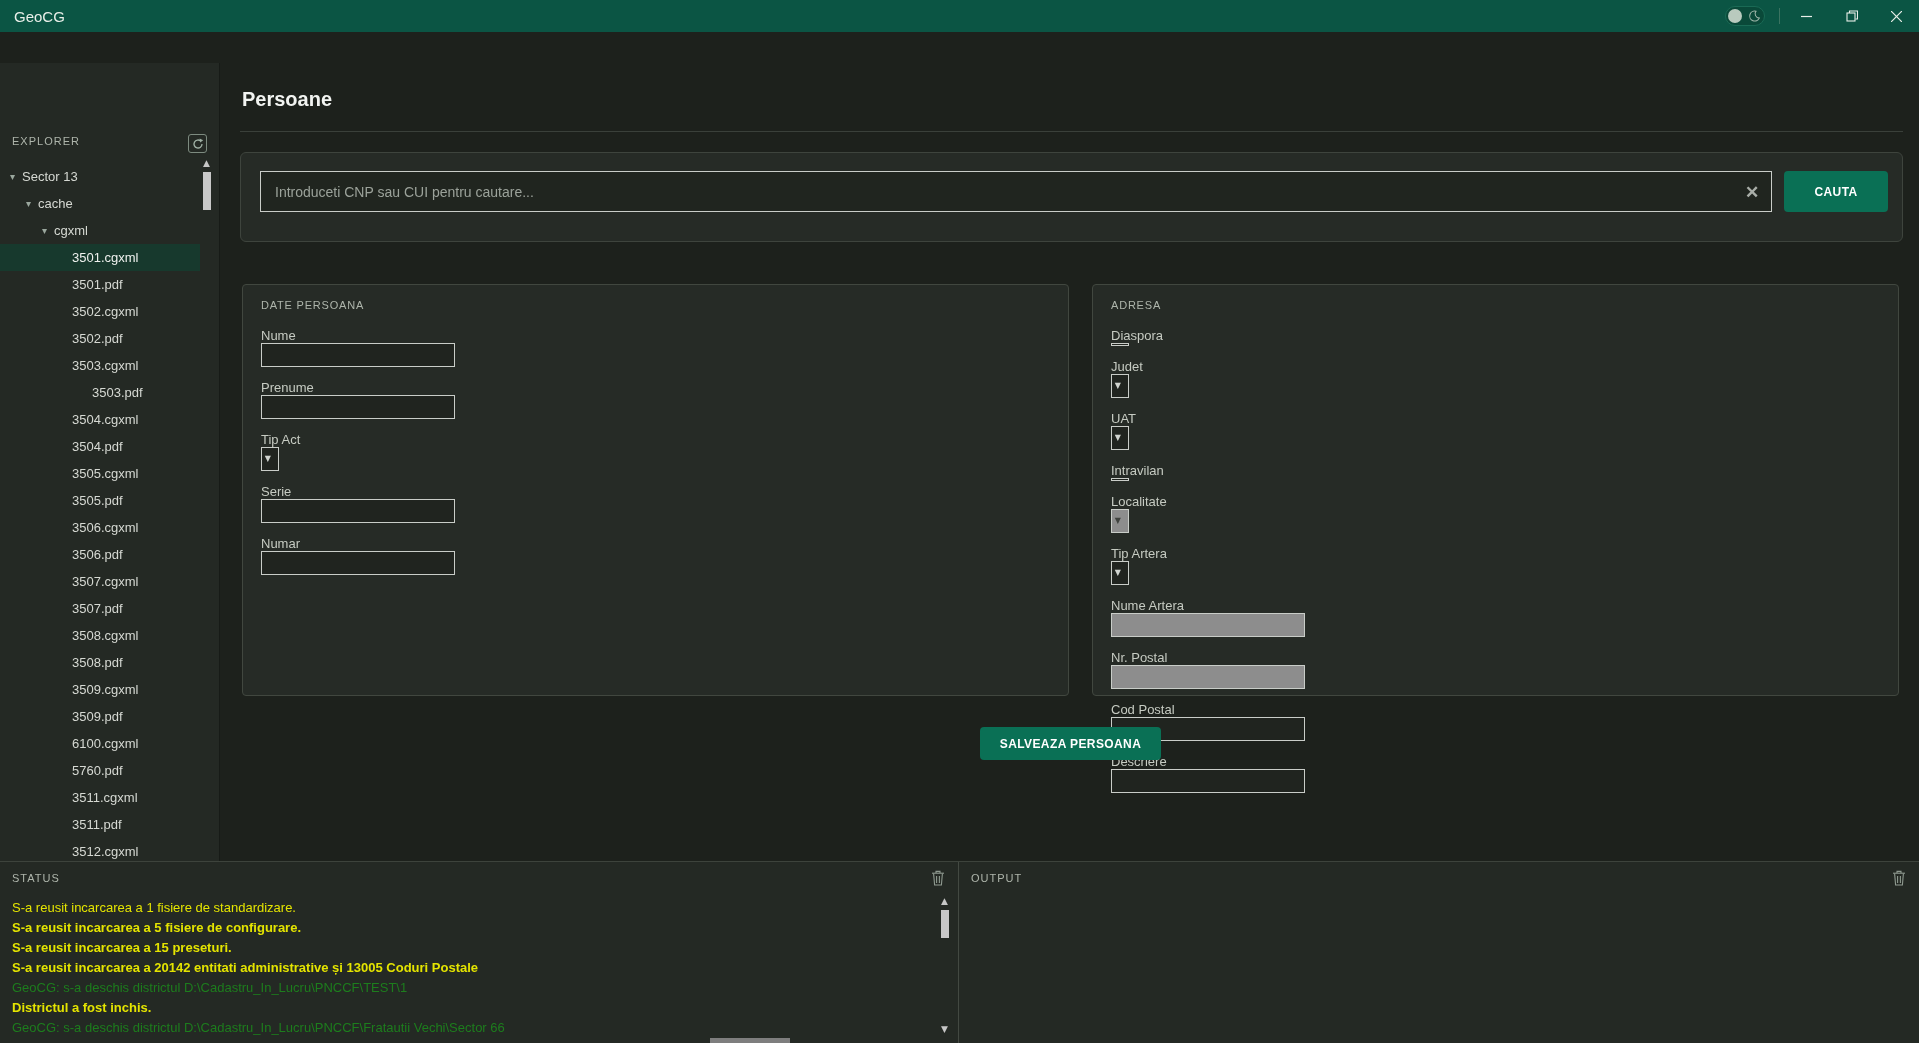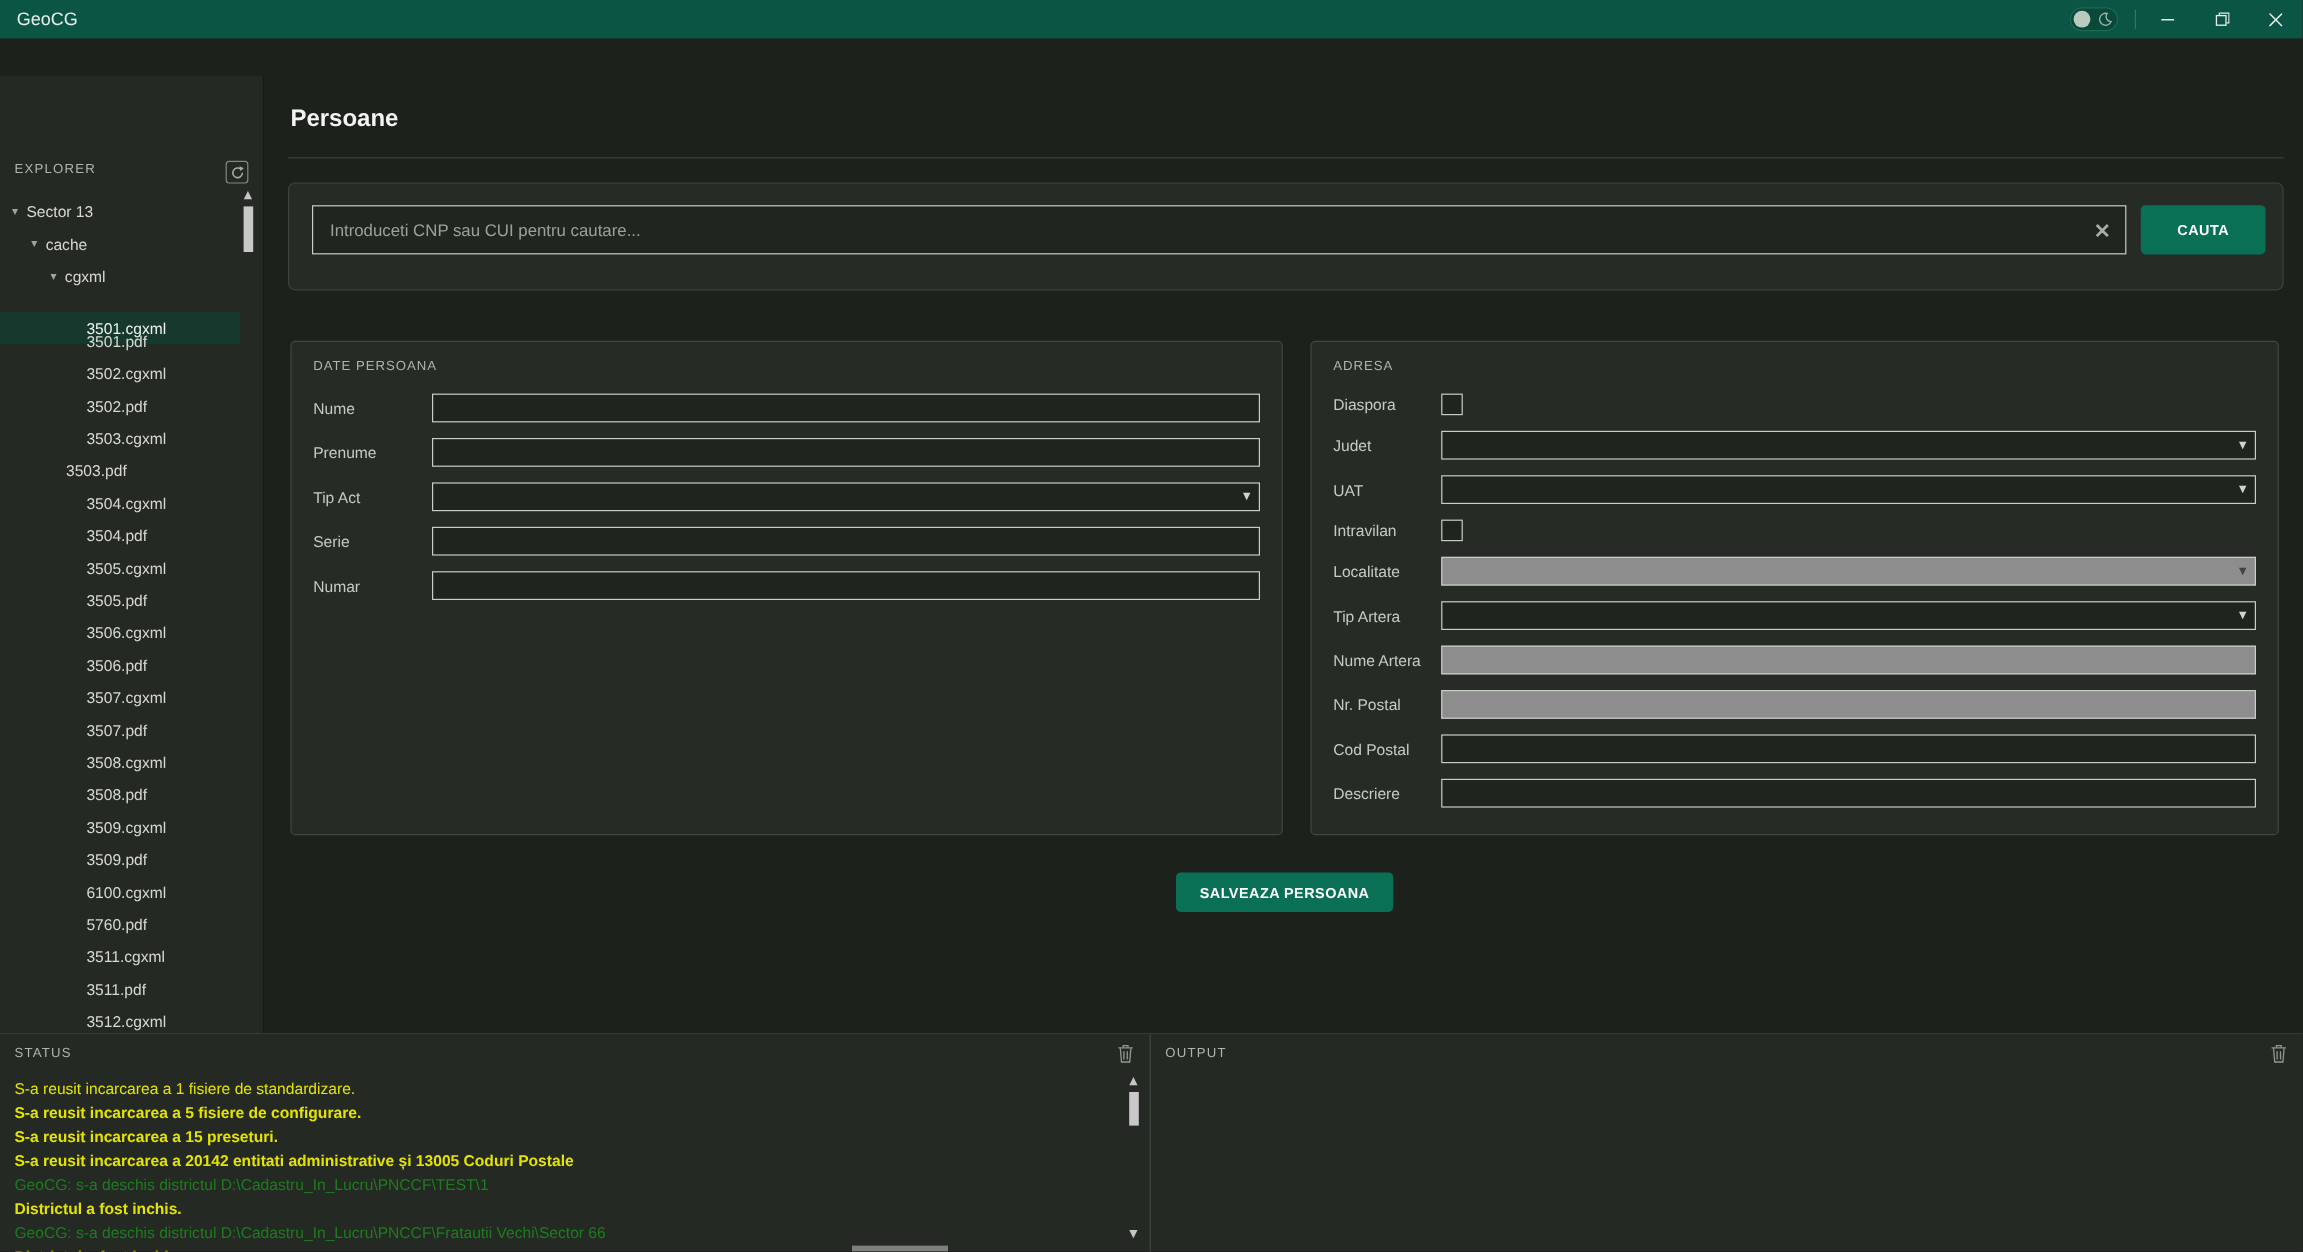--- a/index.html
+++ b/index.html
@@ -61,21 +61,21 @@
   .cauta-btn { position:absolute; left:1543px; top:18px; width:104px; height:41px;
                background:#0a7055; border:none; border-radius:4px; color:#fff; font-size:12px;
                font-weight:bold; letter-spacing:0.4px; cursor:pointer;
                font-family:"Liberation Sans", sans-serif; }
 
   .form-panel { position:absolute; top:284px; height:412px; background:#262b26;
                 border:1px solid #41473f; border-radius:4px; padding:14px 18px; }
   #panel-date  { left:242px;  width:827px; }
   #panel-adresa{ left:1092px; width:807px; }
   .panel-header { color:#aeb5ab; font-size:11px; letter-spacing:0.8px; margin-bottom:17px; }
-  .field-row { display:flex; align-items:center; margin-bottom:13px; }
+  .field-row { display:flex; align-items:flex-start; margin-bottom:13px;flex-direction:column; }
   .field-label { color:#c6cbc2; font-size:13px; flex:0 0 auto; }
   #panel-date   .field-label { width:99px; }
   #panel-adresa .field-label { width:90px; }
   .field-control { position:relative; flex:1; height:24px; }
   .ctl-input, .ctl-select { width:100%; height:24px; background:#20241f; border:1px solid #c9cdc8;
                color:#e3e6e1; font-size:13px; padding:0 8px; outline:none;
                font-family:"Liberation Sans", sans-serif; }
   .ctl-select { cursor:pointer; }
   .ctl-disabled { background:#8d8d8d !important; }
   .select-arrow { position:absolute; right:8px; top:7px; font-size:8px; color:#d0d4cf; pointer-events:none; }
@@ -157,26 +157,26 @@
           <span>Sector 13</span>
         </div>
         <div class="tree-row" style="top: 127px; padding-left: 26px;">
           <span class="tree-caret glyph">▾</span>
           <span>cache</span>
         </div>
         <div class="tree-row" style="top: 154px; padding-left: 42px;">
           <span class="tree-caret glyph">▾</span>
           <span>cgxml</span>
         </div>
-        <div class="tree-row selected" style="top: 197px; padding-left: 72px;">3501.cgxml</div>
+        <div class="tree-row selected" style="top: 181px; padding-left: 72px;">3501.cgxml</div>
         <div class="tree-row" style="top: 208px; padding-left: 72px;">3501.pdf</div>
         <div class="tree-row" style="top: 235px; padding-left: 72px;">3502.cgxml</div>
         <div class="tree-row" style="top: 262px; padding-left: 72px;">3502.pdf</div>
         <div class="tree-row" style="top: 289px; padding-left: 72px;">3503.cgxml</div>
-        <div class="tree-row" style="top: 316px; padding-left: 55px;">3503.pdf</div>
+        <div class="tree-row" style="top: 316px; padding-left: 92px;">3503.pdf</div>
         <div class="tree-row" style="top: 343px; padding-left: 72px;">3504.cgxml</div>
         <div class="tree-row" style="top: 370px; padding-left: 72px;">3504.pdf</div>
         <div class="tree-row" style="top: 397px; padding-left: 72px;">3505.cgxml</div>
         <div class="tree-row" style="top: 424px; padding-left: 72px;">3505.pdf</div>
         <div class="tree-row" style="top: 451px; padding-left: 72px;">3506.cgxml</div>
         <div class="tree-row" style="top: 478px; padding-left: 72px;">3506.pdf</div>
         <div class="tree-row" style="top: 505px; padding-left: 72px;">3507.cgxml</div>
         <div class="tree-row" style="top: 532px; padding-left: 72px;">3507.pdf</div>
         <div class="tree-row" style="top: 559px; padding-left: 72px;">3508.cgxml</div>
         <div class="tree-row" style="top: 586px; padding-left: 72px;">3508.pdf</div>

